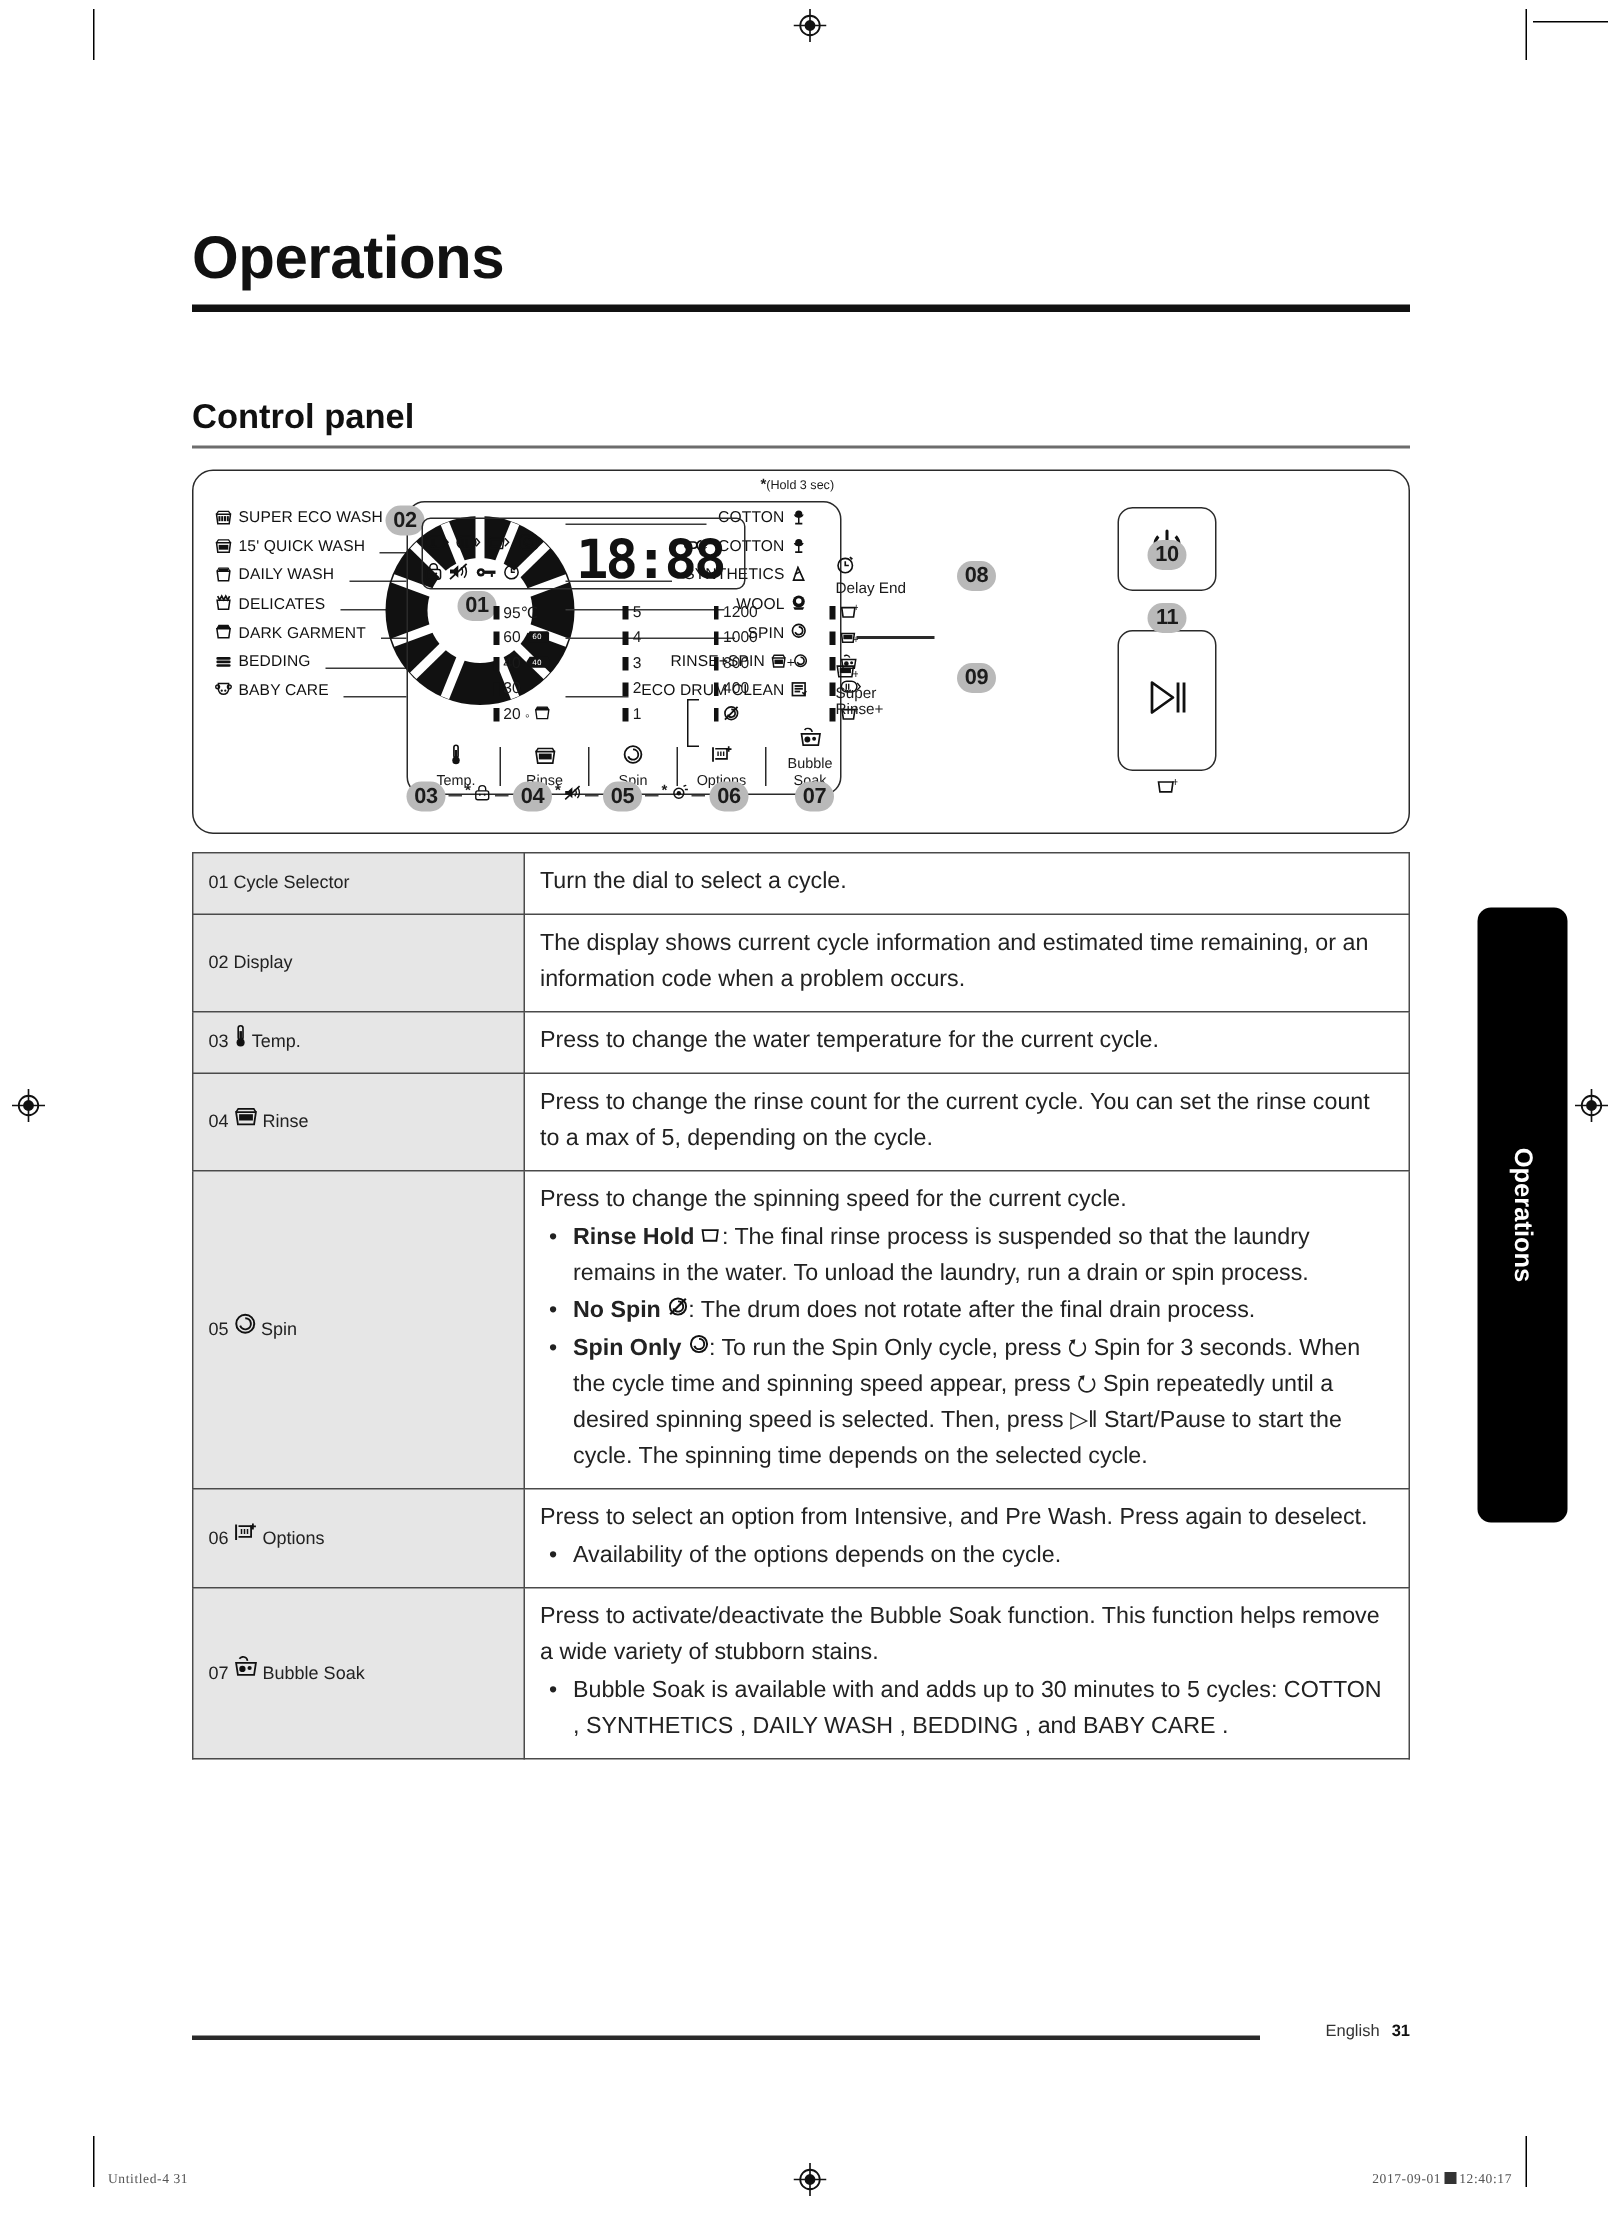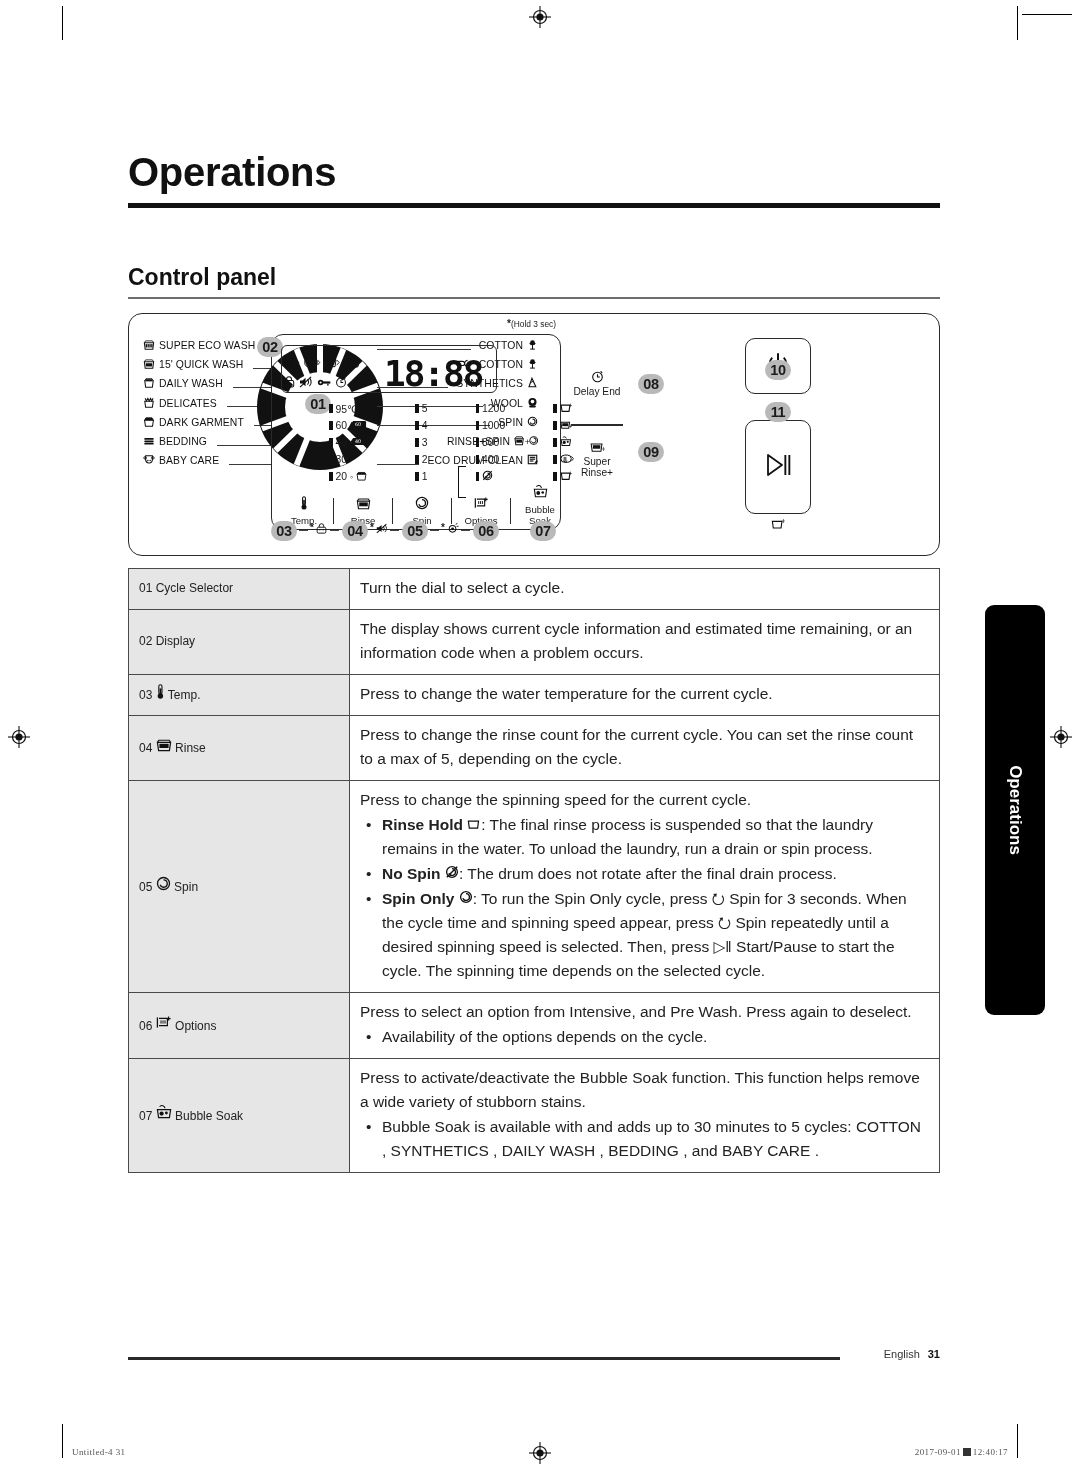--- a/index.html
+++ b/index.html
@@ -73,21 +73,21 @@
   .btncell{flex:1;text-align:center;font-size:9.6px;line-height:1.15;}
   .btncell .bi{display:block;font-size:12px;margin-bottom:1px;}
   .vsep{width:1px;height:26px;background:#2a2a2a;margin:0 2px 2px 2px;align-self:flex-end;}
 
   #numrow{position:absolute;left:142px;top:207px;width:300px;height:26px;}
   #numrow .badge{position:absolute;top:0;}
   .nrdash{position:absolute;top:9px;width:9px;height:1.4px;background:#444;}
   .nrglyph{position:absolute;top:2px;font-size:11px;}
   .nrast{position:absolute;top:1px;font-size:10px;font-weight:700;}
 
-  .rlabel{position:absolute;text-align:center;font-size:10.2px;line-height:1.15;}
+  .rlabel{position:absolute;font-size:10.2px;line-height:1.15;}
   #delayend{left:428px;top:56px;width:80px;}
   #superrinse{left:428px;top:126px;width:80px;}
   #rdiv{position:absolute;left:442px;top:110px;width:52px;height:1.6px;background:#2a2a2a;}
   #callout-08{position:absolute;left:509px;top:60px;}
   #callout-09{position:absolute;left:509px;top:128px;}
 
   .pbtn{position:absolute;border:1.5px solid #2a2a2a;border-radius:10px;box-sizing:border-box;
      display:flex;align-items:center;justify-content:center;}
   #powerbtn{left:616px;top:24px;width:66px;height:56px;}
   #startbtn{left:616px;top:106px;width:66px;height:94px;}

